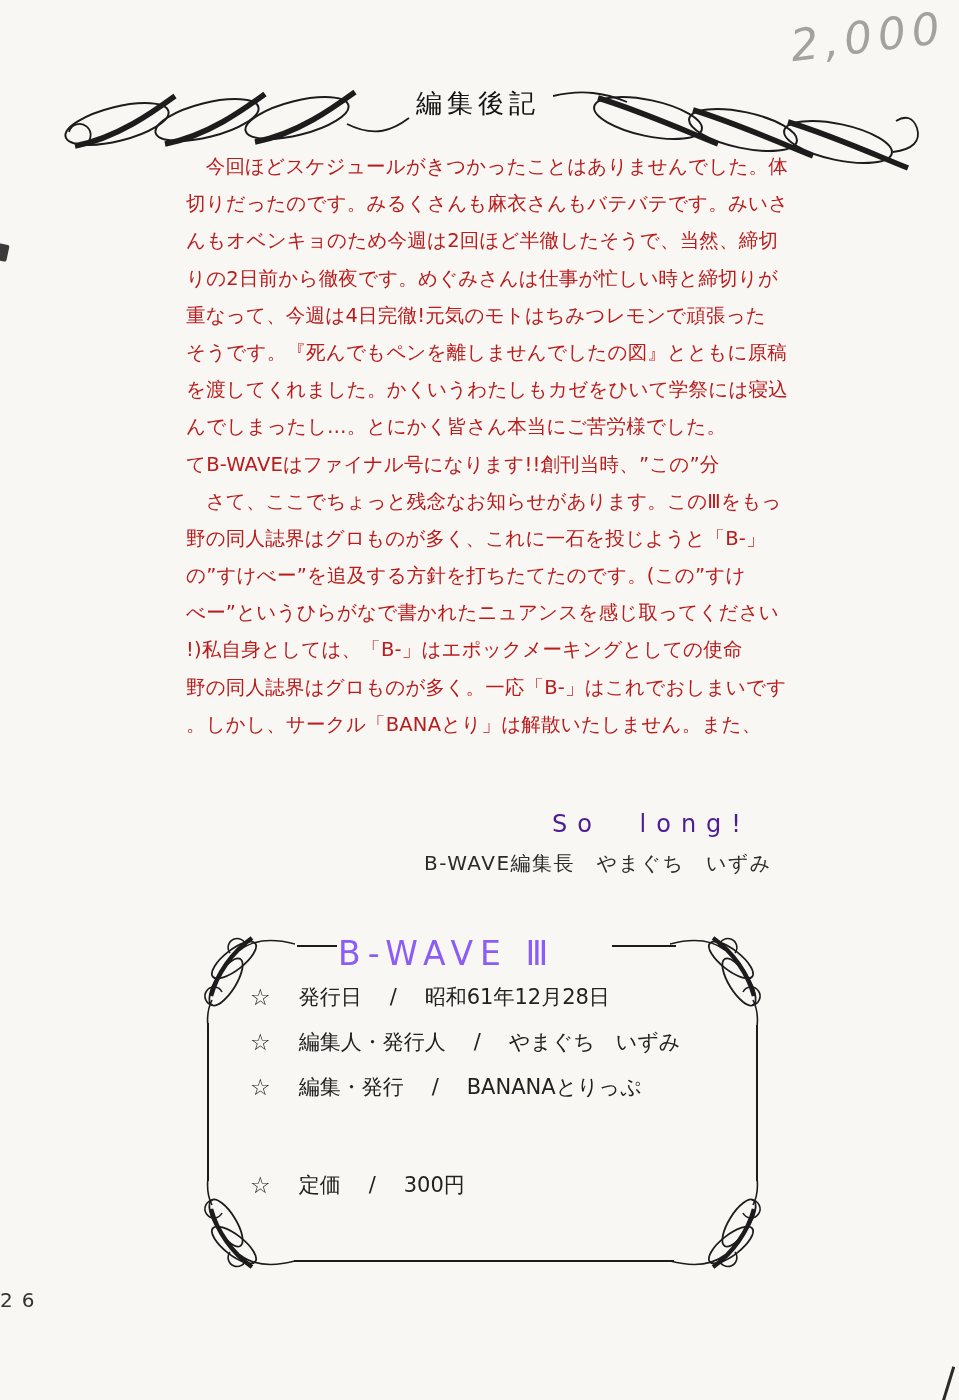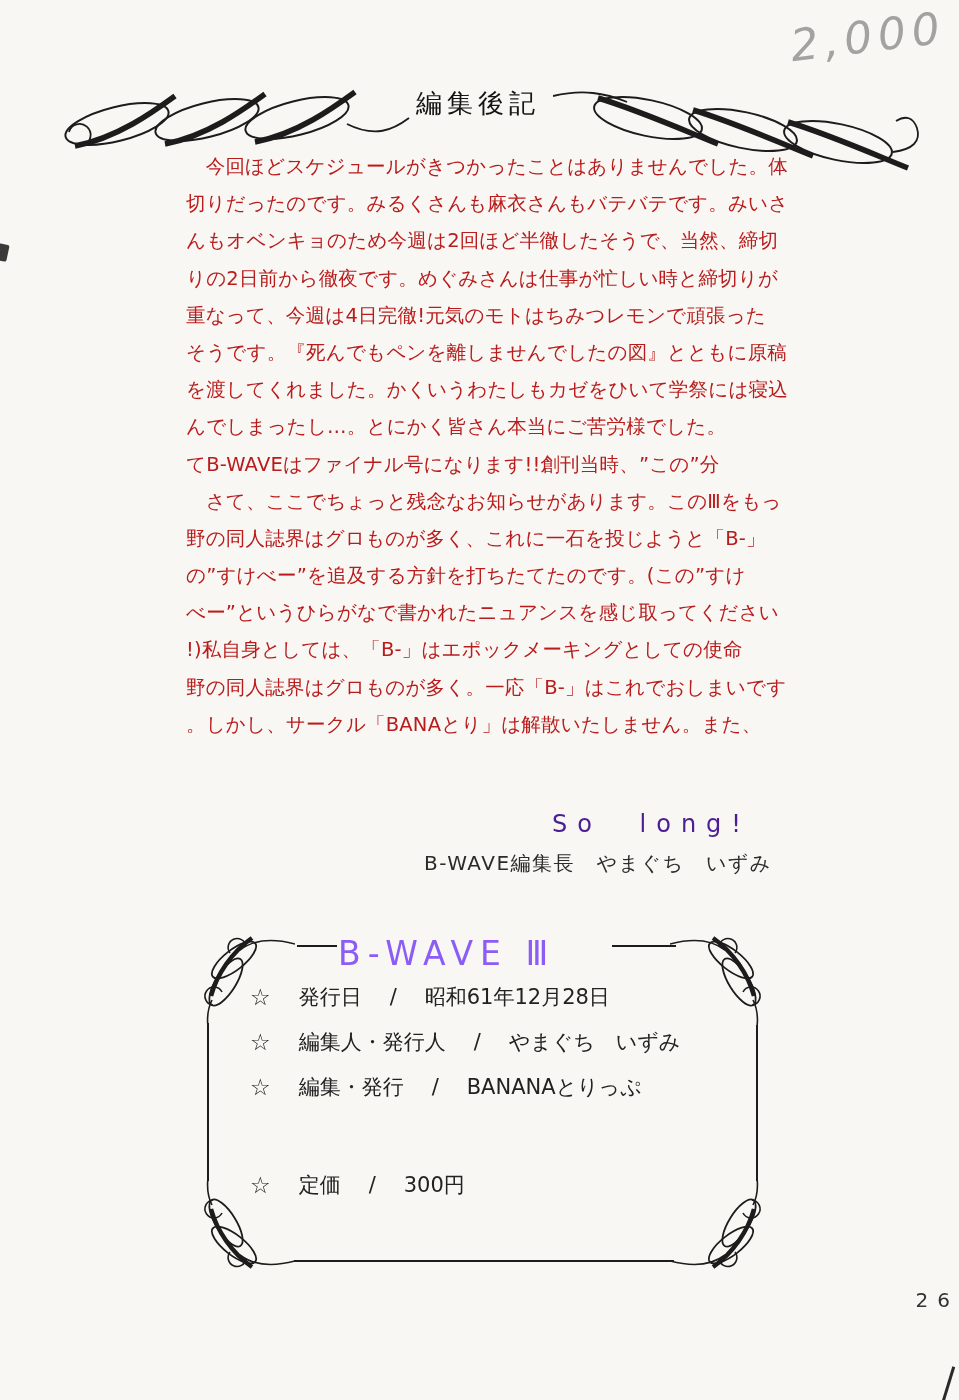--- a/index.html
+++ b/index.html
@@ -64,21 +64,21 @@
     position:absolute; left:50px; display:flex; align-items:center; column-gap:28px;
     font-size:21px; color:#222; white-space:pre;
   }
   .crow .star { font-size:23px; }
   .crow-1 { top:53px; }
   .crow-2 { top:98px; }
   .crow-3 { top:143px; }
   .crow-4 { top:241px; }
 
   .page-number {
-    position:absolute; left:0; right:0; top:1288px; text-align:right;
+    position:absolute; left:0; right:0; top:1288px; text-align:left;
     font-size:20px; letter-spacing:9px; color:#333;
   }
 
   
   .artifact { position:absolute; background:#3a3a3a; }
   .art-edge   { left:-3px; top:244px; width:11px; height:17px; border-radius:2px; transform:rotate(12deg); }
   .art-corner { left:947px; top:1366px; width:3px; height:36px; transform:rotate(17deg); background:#2a2a2a; }
 </style>
 </head>
 <body>

